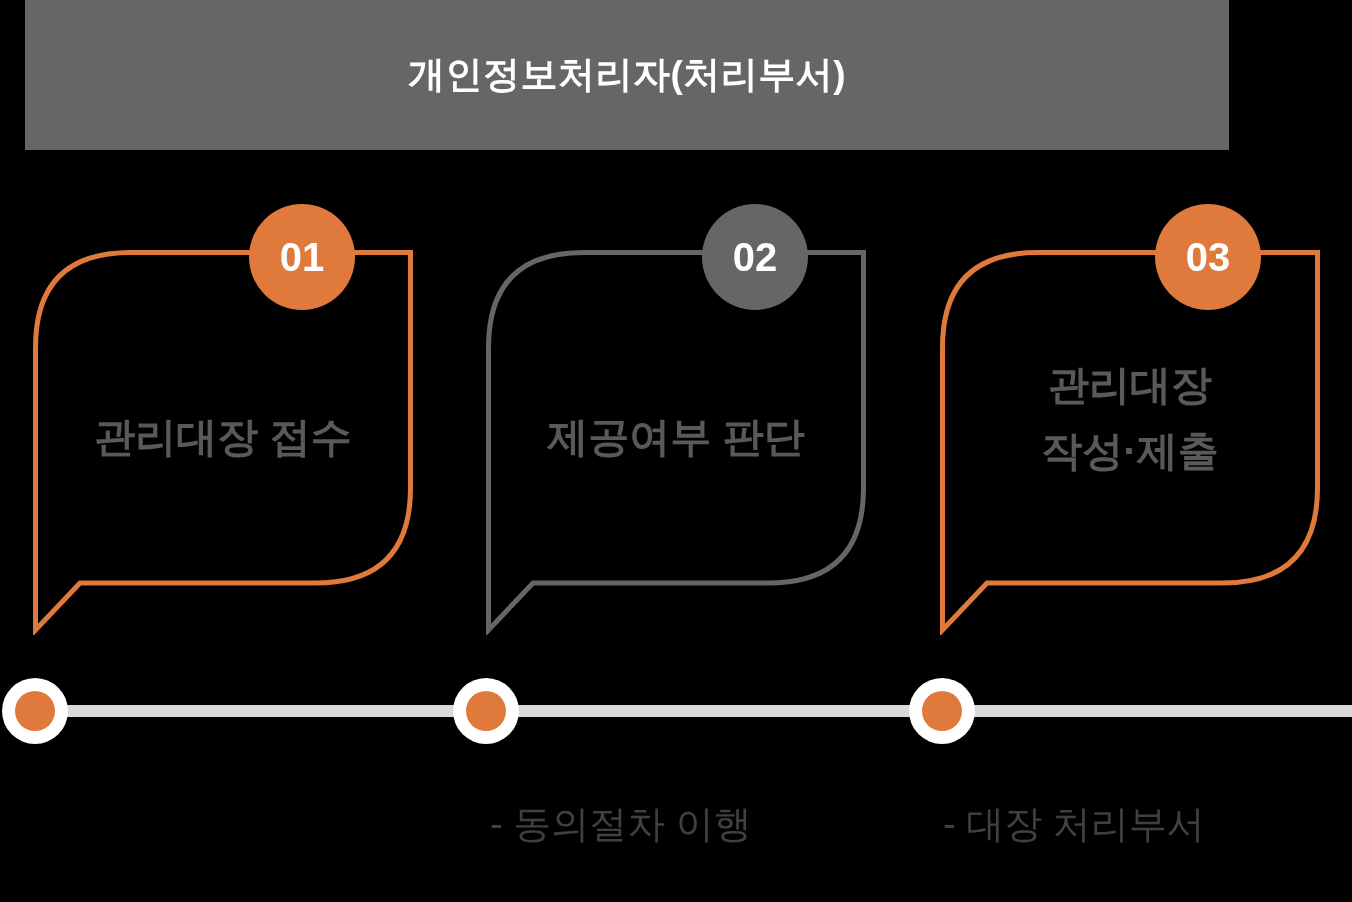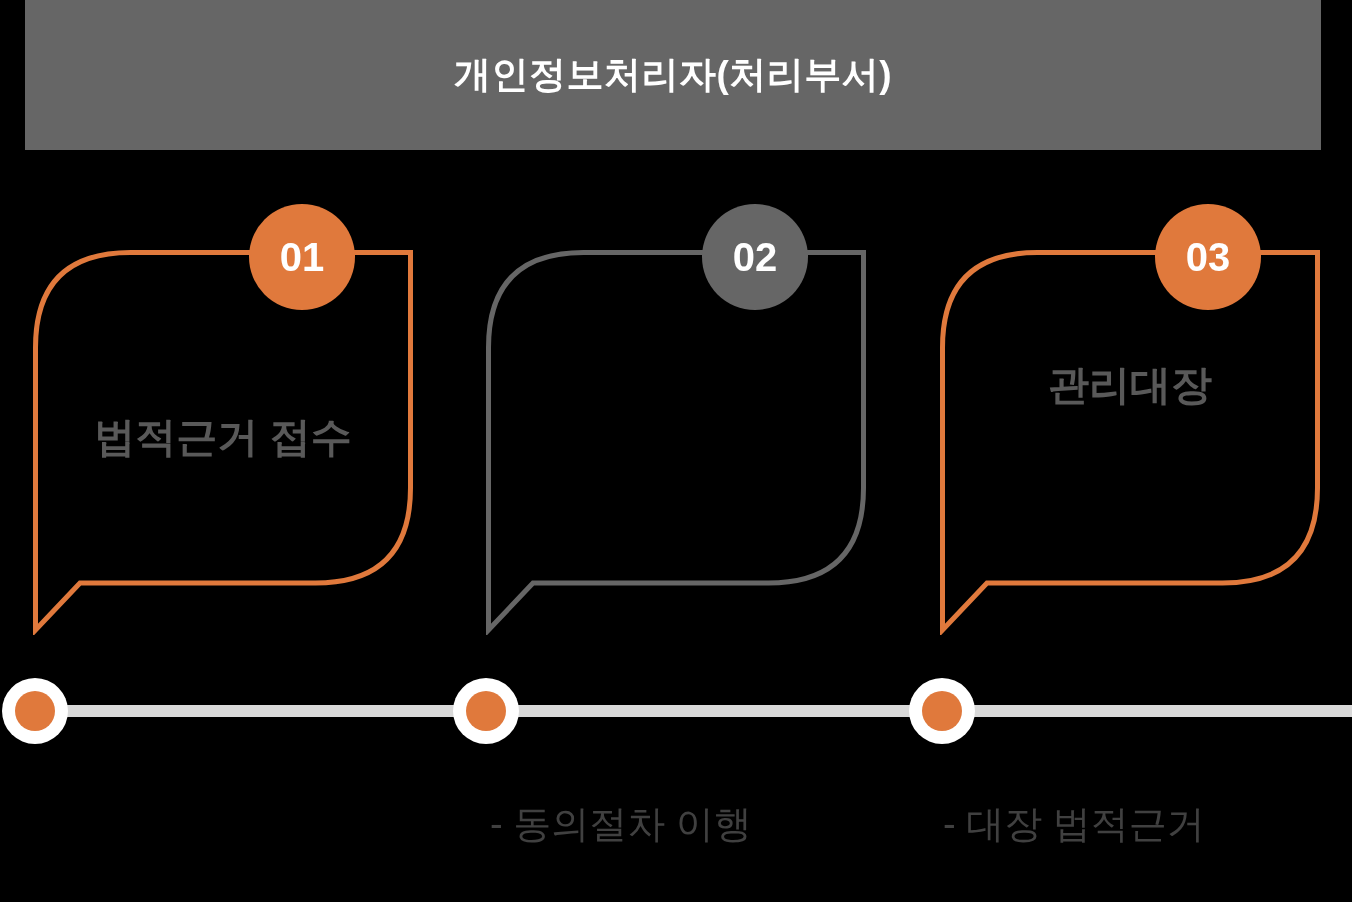--- a/index.html
+++ b/index.html
@@ -12,21 +12,21 @@
     position: relative;
     width: 1352px;
     height: 902px;
     background: #000000;
     overflow: hidden;
   }
   
   .header-bar {
     position: absolute;
     left: 25px; top: 0;
-    width: 1296px; height: 150px;
+    width: 1204px; height: 150px;
     background: #666666;
     display: flex;
     align-items: center;
     justify-content: center;
   }
   .header-title {
     color: #ffffff;
     font-size: 37px;
     font-weight: bold;
     letter-spacing: 0.5px;
@@ -124,37 +124,41 @@
     <span>01</span>
   </div>
   <div class="num-badge badge-2">
     <span>02</span>
   </div>
   <div class="num-badge badge-3">
     <span>03</span>
   </div>
 
   <div class="bubble-label label-1">
-    <div>법적근거 접수</div>
+    <div>관리대장 접수</div>
+  </div>
+  <div class="bubble-label label-2">
+    <div>제공여부 판단</div>
   </div>
   <div class="bubble-label label-3">
     <div>관리대장</div>
+    <div>작성·제출</div>
   </div>
 
   <div class="timeline-line"></div>
   <div class="timeline-dot dot-1">
     <div class="inner"></div>
   </div>
   <div class="timeline-dot dot-2">
     <div class="inner"></div>
   </div>
   <div class="timeline-dot dot-3">
     <div class="inner"></div>
   </div>
 
   <div class="notes notes-2">
     <div>- 동의절차 이행</div>
   </div>
   <div class="notes notes-3">
-    <div>- 대장 법적근거</div>
+    <div>- 대장 처리부서</div>
   </div>
 
 </div>
 
 </body></html>

